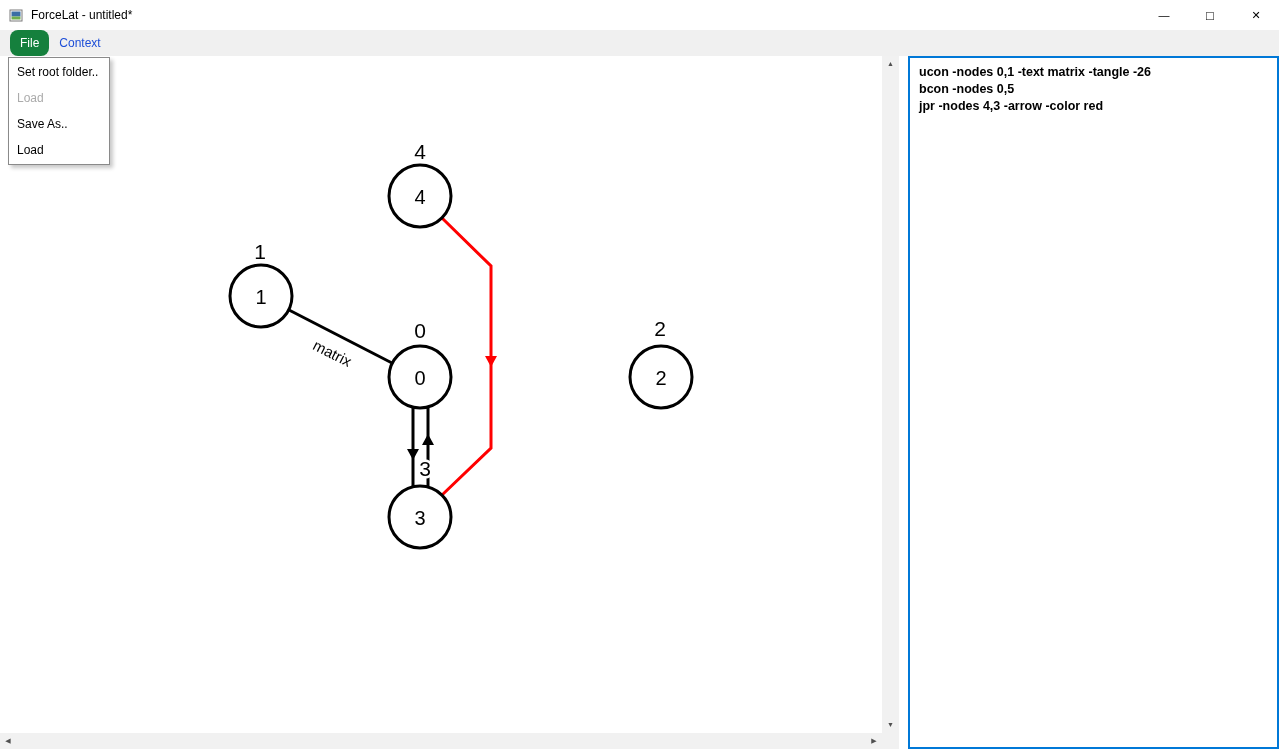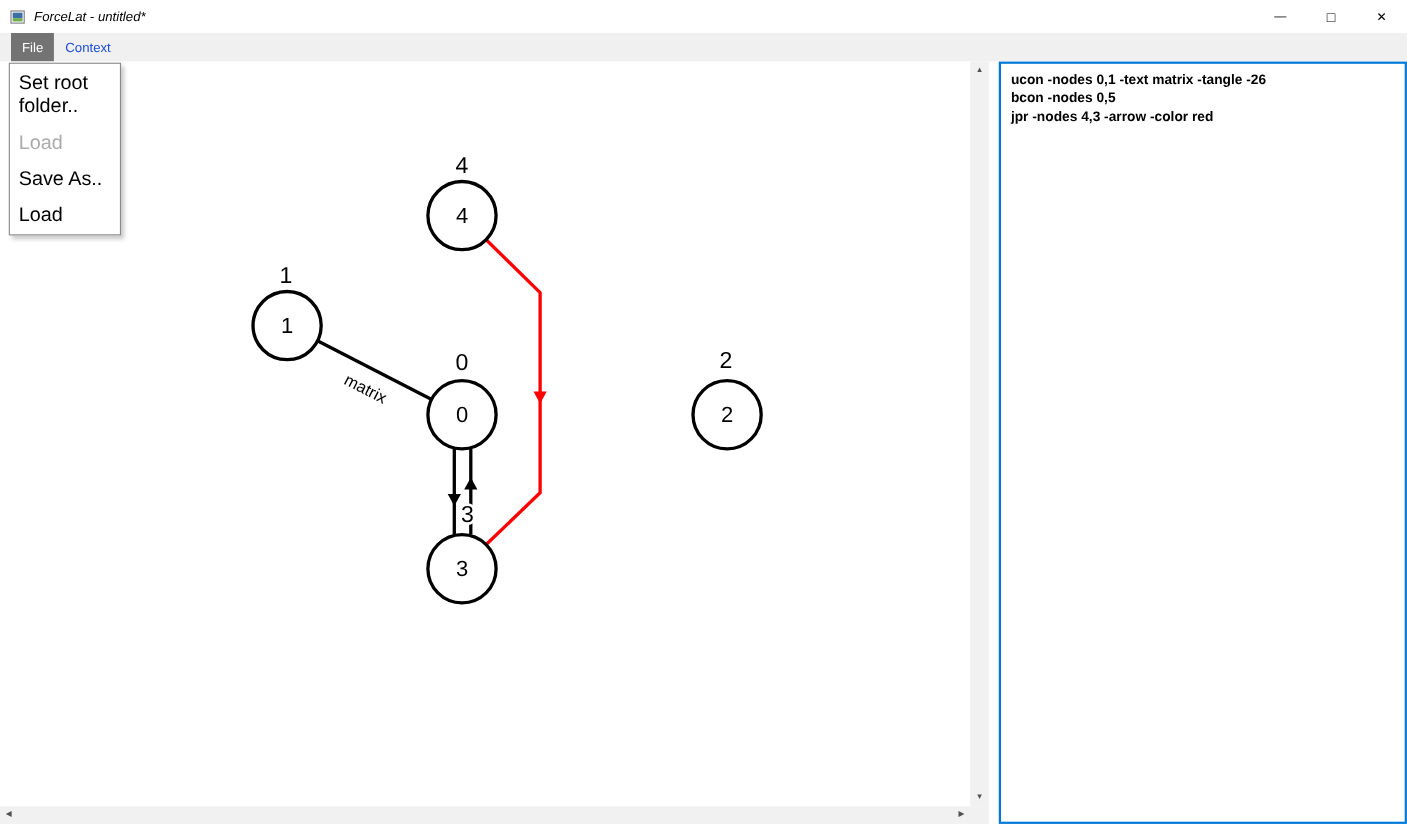--- a/index.html
+++ b/index.html
@@ -4,32 +4,32 @@
 <style>
   html,body{margin:0;padding:0;}
   body{width:1279px;height:749px;overflow:hidden;background:#fff;
        font-family:"Liberation Sans",sans-serif;-webkit-font-smoothing:antialiased;}
   .window{position:relative;width:1279px;height:749px;background:#fff;overflow:hidden;}
 
   
   .titlebar{position:absolute;top:0;left:0;right:0;height:30px;background:#ffffff;
             display:flex;align-items:center;padding-left:9px;box-sizing:border-box;}
   .app-icon{width:15px;height:15px;display:inline-flex;margin-right:7px;}
-  .title-text{font-size:12px;color:#000;font-style:italic;}
+  .title-text{font-size:12px;color:#000;}
   .win-controls{margin-left:auto;display:flex;height:100%;}
   .win-btn{width:46px;height:100%;border:none;background:transparent;font-size:11px;
            color:#000;display:flex;align-items:center;justify-content:center;
            font-family:"Liberation Sans",sans-serif;padding:0;}
   .win-btn.max{font-size:13px;}
 
   
   .menubar{position:absolute;top:30px;left:0;right:0;height:26px;background:#f0f0f0;
            display:flex;align-items:stretch;padding-left:10px;font-size:12px;}
   .menu-item{line-height:26px;padding:0 10px;color:#1d4ed8;cursor:default;}
-  .menu-item.active{background:#737373;color:#fff;}
+  .menu-item.active{background:#15803d;color:#fff;border-radius:8px;}
 
   
   .content{position:absolute;top:56px;left:0;right:0;bottom:0;background:#fff;}
   .canvas{position:absolute;left:0;top:0;bottom:0;width:899px;background:#fff;}
   #graph-svg{position:absolute;left:0;top:0;}
   svg text{fill:#000;font-family:"Liberation Sans",sans-serif;}
   .node-outer-label{paint-order:stroke;stroke:#ffffff;stroke-width:5px;}
 
   
   .vscroll{position:absolute;top:0;bottom:16px;right:0;width:17px;background:#f1f1f1;}
@@ -45,21 +45,21 @@
 
   
   .console{position:absolute;left:908px;right:0;top:0;bottom:0;background:#fff;
            border:2px solid #0078d7;box-sizing:border-box;padding:6px 9px;
            font-size:12.5px;color:#000;}
   .console-line{line-height:17px;white-space:pre;font-weight:bold;}
 
   
   .dropdown{position:absolute;left:8px;top:57px;width:100px;background:#ffffff;
             border:1px solid #8a8a8a;box-shadow:3px 3px 4px rgba(0,0,0,0.22);
-            z-index:50;font-size:18px;padding:1px 0;}
+            z-index:50;font-size:12px;padding:1px 0;}
   .dd-item{padding:6px 8px;color:#000;cursor:default;}
   .dd-item.disabled{color:#ababab;}
 </style>
 </head>
 <body>
 
 <div class="window">
 
   <div class="titlebar">
     <span class="app-icon">

